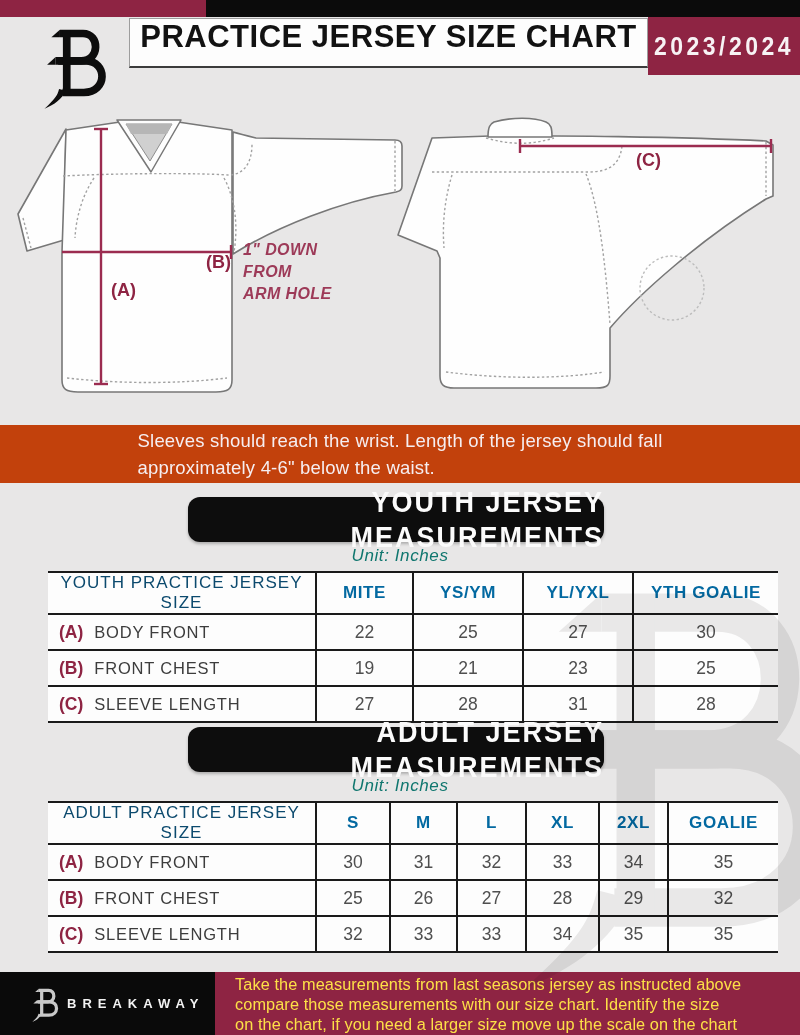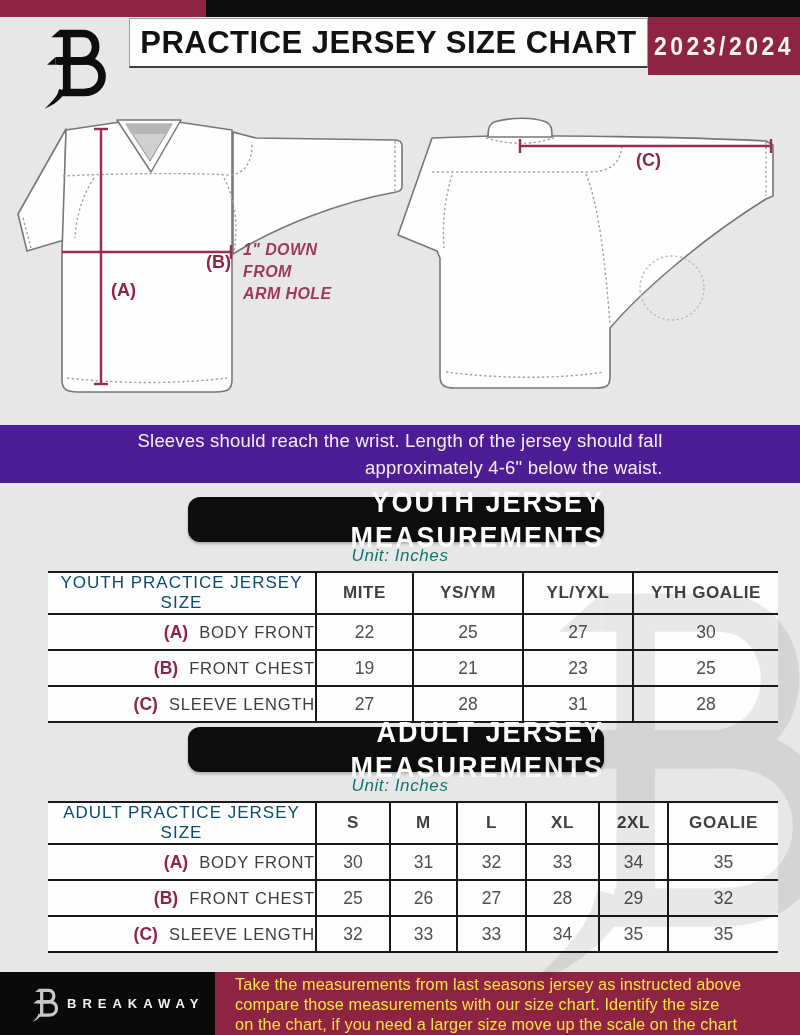--- a/index.html
+++ b/index.html
@@ -10,65 +10,65 @@
   }
   .abs{position:absolute;}
   .ml{white-space:pre-line;}
 
   
   .top-band{left:0;top:0;width:800px;height:17px;
     background:linear-gradient(to right,#8e2443 0 206px,#0b0b0b 206px);}
   .logo-box{left:33px;top:19px;width:88px;height:94px;}
   .title-bar{left:129px;top:18px;width:519px;height:50px;background:#fdfdfd;
     border:1px solid #9d9d9d;border-bottom:2px solid #3c3c3c;box-sizing:border-box;
-    display:flex;align-items:center;justify-content:center;}
+    display:flex;justify-content:center;}
   .title-bar span{font-size:31px;font-weight:bold;letter-spacing:.5px;color:#121212;
     transform:scaleY(1.04);}
   .season-box{left:648px;top:17px;width:152px;height:58px;background:#8e2443;
     display:flex;align-items:center;justify-content:center;}
   .season-box span{font-size:23px;font-weight:bold;letter-spacing:3.5px;color:#f7f2f4;
     transform:scaleY(1.15);}
 
   
   .diagram{left:0;top:68px;width:800px;height:357px;}
   .diagram svg{position:absolute;left:0;top:0;}
   .anno{position:absolute;color:#9d3a58;font-style:italic;font-weight:600;
     font-size:16px;line-height:22px;letter-spacing:.4px;}
   .anno-key{position:absolute;color:#8e2443;font-weight:bold;font-size:18px;
     font-style:normal;letter-spacing:0;}
 
   
-  .fit-banner{left:0;top:425px;width:800px;height:58px;background:#4c1d95;
-    display:flex;align-items:center;justify-content:center;text-align:right;}
+  .fit-banner{left:0;top:425px;width:800px;height:58px;background:#c2410c;
+    display:flex;align-items:center;justify-content:center;text-align:left;}
   .fit-banner div{color:#f6eef1;font-size:18.5px;line-height:27px;letter-spacing:.2px;}
 
   
   .pill{left:188px;width:416px;height:45px;background:#0d0d0d;border-radius:12px;
     display:flex;align-items:center;justify-content:center;box-shadow:0 2px 3px rgba(0,0,0,.25);text-align:right;}
   .pill span{color:#fbfbfb;font-size:27px;font-weight:bold;letter-spacing:2px;
     transform:scaleY(1.12);}
   .pill.youth{top:497px;} .pill.adult{top:727px;}
   .unit{left:0;width:800px;text-align:center;font-style:italic;font-size:17px;
     color:#0f766e;letter-spacing:.6px;}
   .unit.youth{top:546px;} .unit.adult{top:776px;}
 
   
   .table-wrap{position:absolute;left:48px;}
   .table-wrap.youth{top:571px;} .table-wrap.adult{top:801px;}
   table.size-table{border-collapse:collapse;table-layout:fixed;background:#fdfdfd;
     border-top:2px solid #1a1a1a;}
   .size-table th,.size-table td{border-right:2px solid #1a1a1a;
     border-bottom:2px solid #1a1a1a;padding:0;}
   .size-table th:last-child,.size-table td:last-child{border-right:none;}
-  .size-table th{height:36px;font-size:17px;font-weight:bold;color:#404040;
+  .size-table th{height:36px;font-size:17px;font-weight:bold;color:#0369a1;
     letter-spacing:.6px;text-align:center;}
   .size-table th.corner{font-weight:normal;color:#0c4a6e;font-size:17px;letter-spacing:1px;margin-left:20px;}
   .size-table td{height:34px;}
   .size-table td.val{text-align:center;font-size:17.5px;color:#4f4f4f;}
-  .size-table td.rowlabel{text-align:right;padding-left:23px;font-size:16.5px;
+  .size-table td.rowlabel{text-align:left;padding-left:11px;font-size:16.5px;
     color:#3d3d3d;letter-spacing:.8px;border-radius:10px;}
   .size-table td.rowlabel .key{color:#8e2443;font-weight:bold;font-size:17.5px;
     letter-spacing:0;margin-right:11px;}
 
   
   .watermark{left:472px;top:540px;width:430px;height:470px;z-index:3;
     mix-blend-mode:multiply;opacity:.5;pointer-events:none;color:#d7d6d6;}
 
   
   .footer-black{left:0;top:972px;width:215px;height:63px;background:#0a0a0a;

